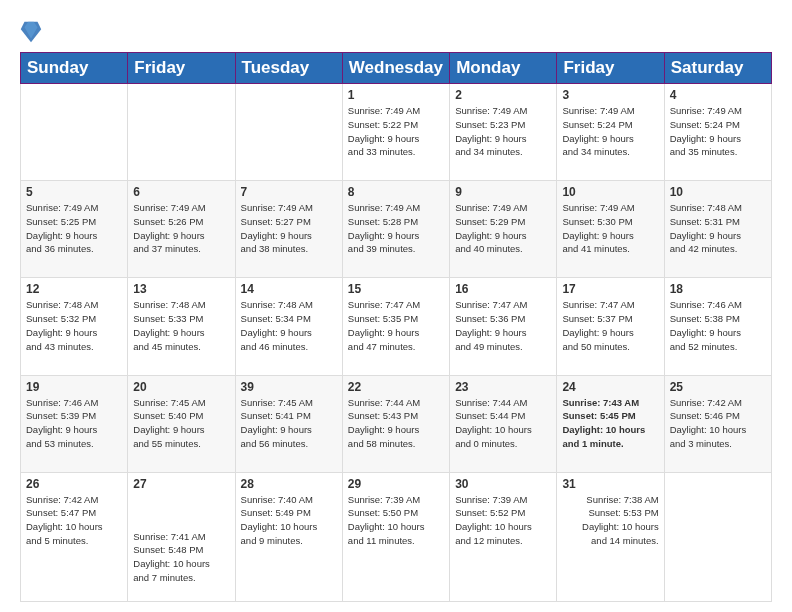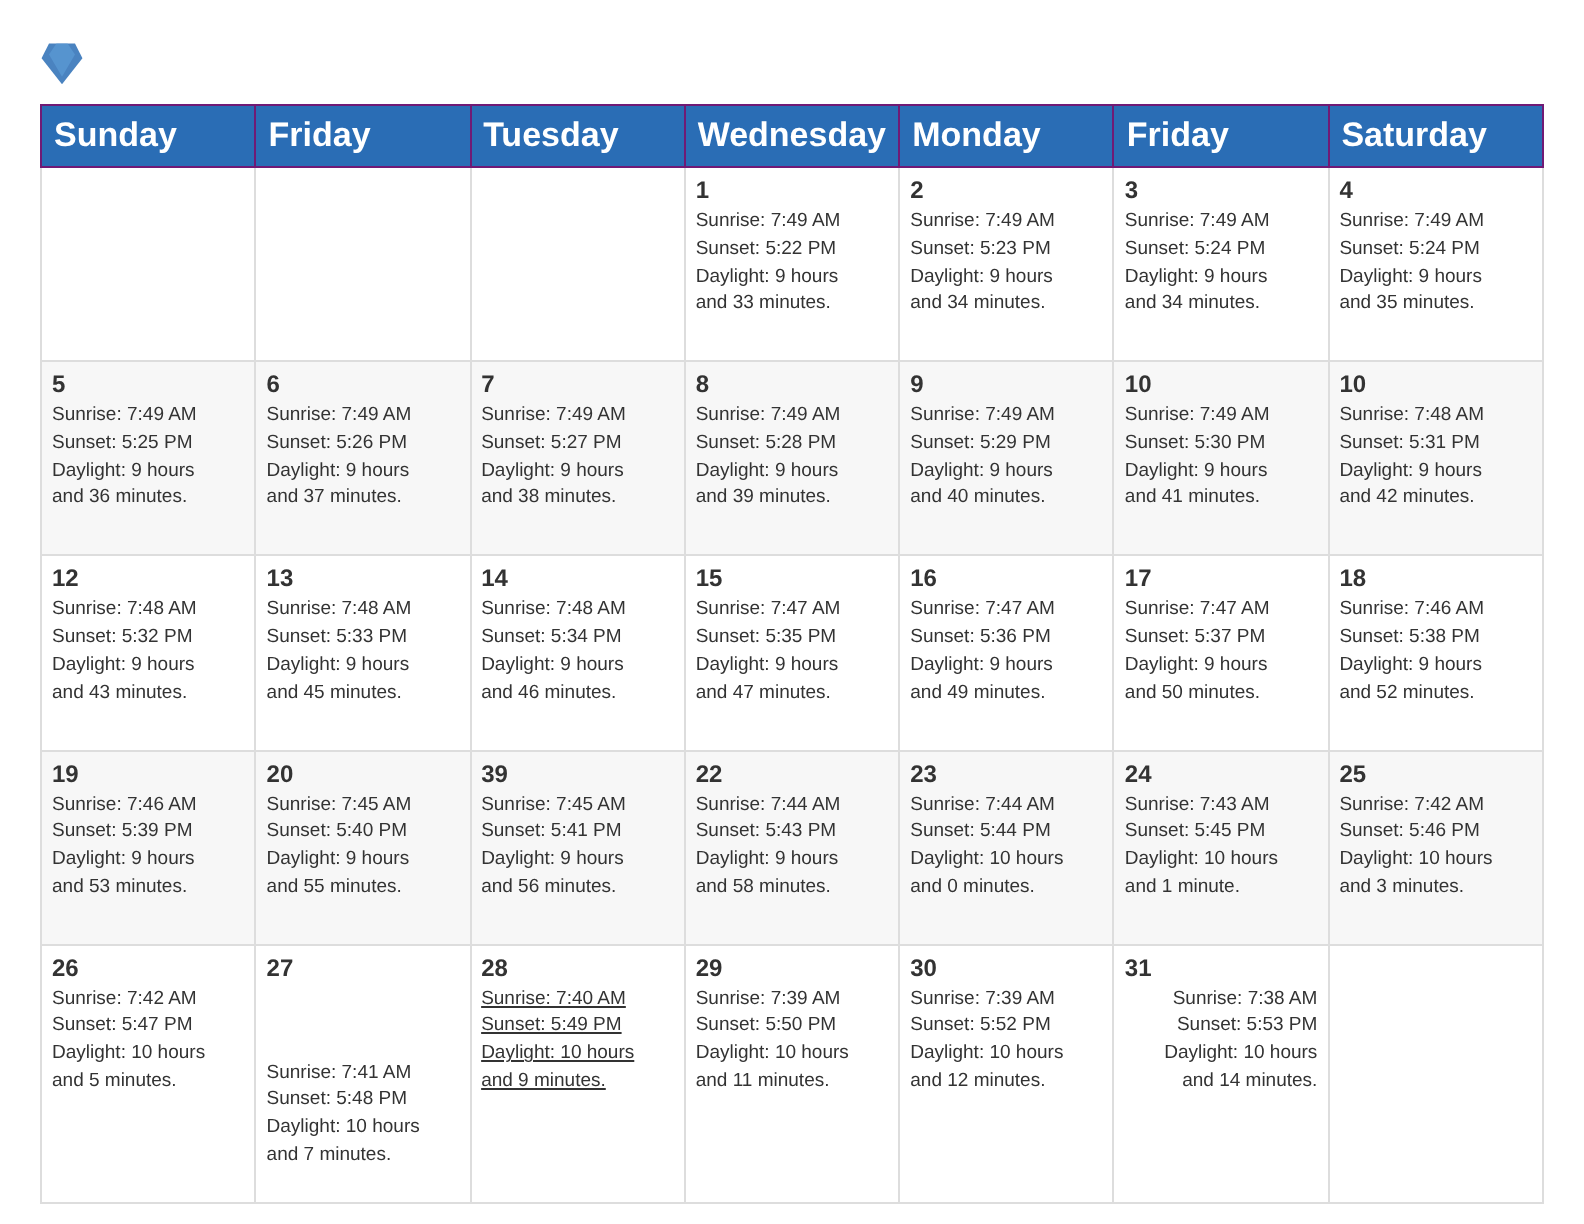--- a/index.html
+++ b/index.html
@@ -305,21 +305,21 @@
           </td>
           <td>
             <span class="day-number">23</span>
             <div class="day-info" style="white-space: pre-line;">Sunrise: 7:44 AM
 Sunset: 5:44 PM
 Daylight: 10 hours
 and 0 minutes.</div>
           </td>
           <td>
             <span class="day-number">24</span>
-            <div class="day-info" style="white-space: pre-line;">Sunrise: 7:43 AM
+            <div class="day-info" style="white-space: pre-line; font-weight: bold;">Sunrise: 7:43 AM
 Sunset: 5:45 PM
 Daylight: 10 hours
 and 1 minute.</div>
           </td>
           <td>
             <span class="day-number">25</span>
             <div class="day-info" style="white-space: pre-line;">Sunrise: 7:42 AM
 Sunset: 5:46 PM
 Daylight: 10 hours
 and 3 minutes.</div>
@@ -335,21 +335,21 @@
           </td>
           <td>
             <span class="day-number">27</span>
             <div class="day-info" style="white-space: pre-line; margin-top: 39px;">Sunrise: 7:41 AM
 Sunset: 5:48 PM
 Daylight: 10 hours
 and 7 minutes.</div>
           </td>
           <td>
             <span class="day-number">28</span>
-            <div class="day-info" style="white-space: pre-line; text-decoration: underline;">Sunrise: 7:40 AM
+            <div class="day-info" style="white-space: pre-line;">Sunrise: 7:40 AM
 Sunset: 5:49 PM
 Daylight: 10 hours
 and 9 minutes.</div>
           </td>
           <td>
             <span class="day-number">29</span>
             <div class="day-info" style="white-space: pre-line;">Sunrise: 7:39 AM
 Sunset: 5:50 PM
 Daylight: 10 hours
 and 11 minutes.</div>

